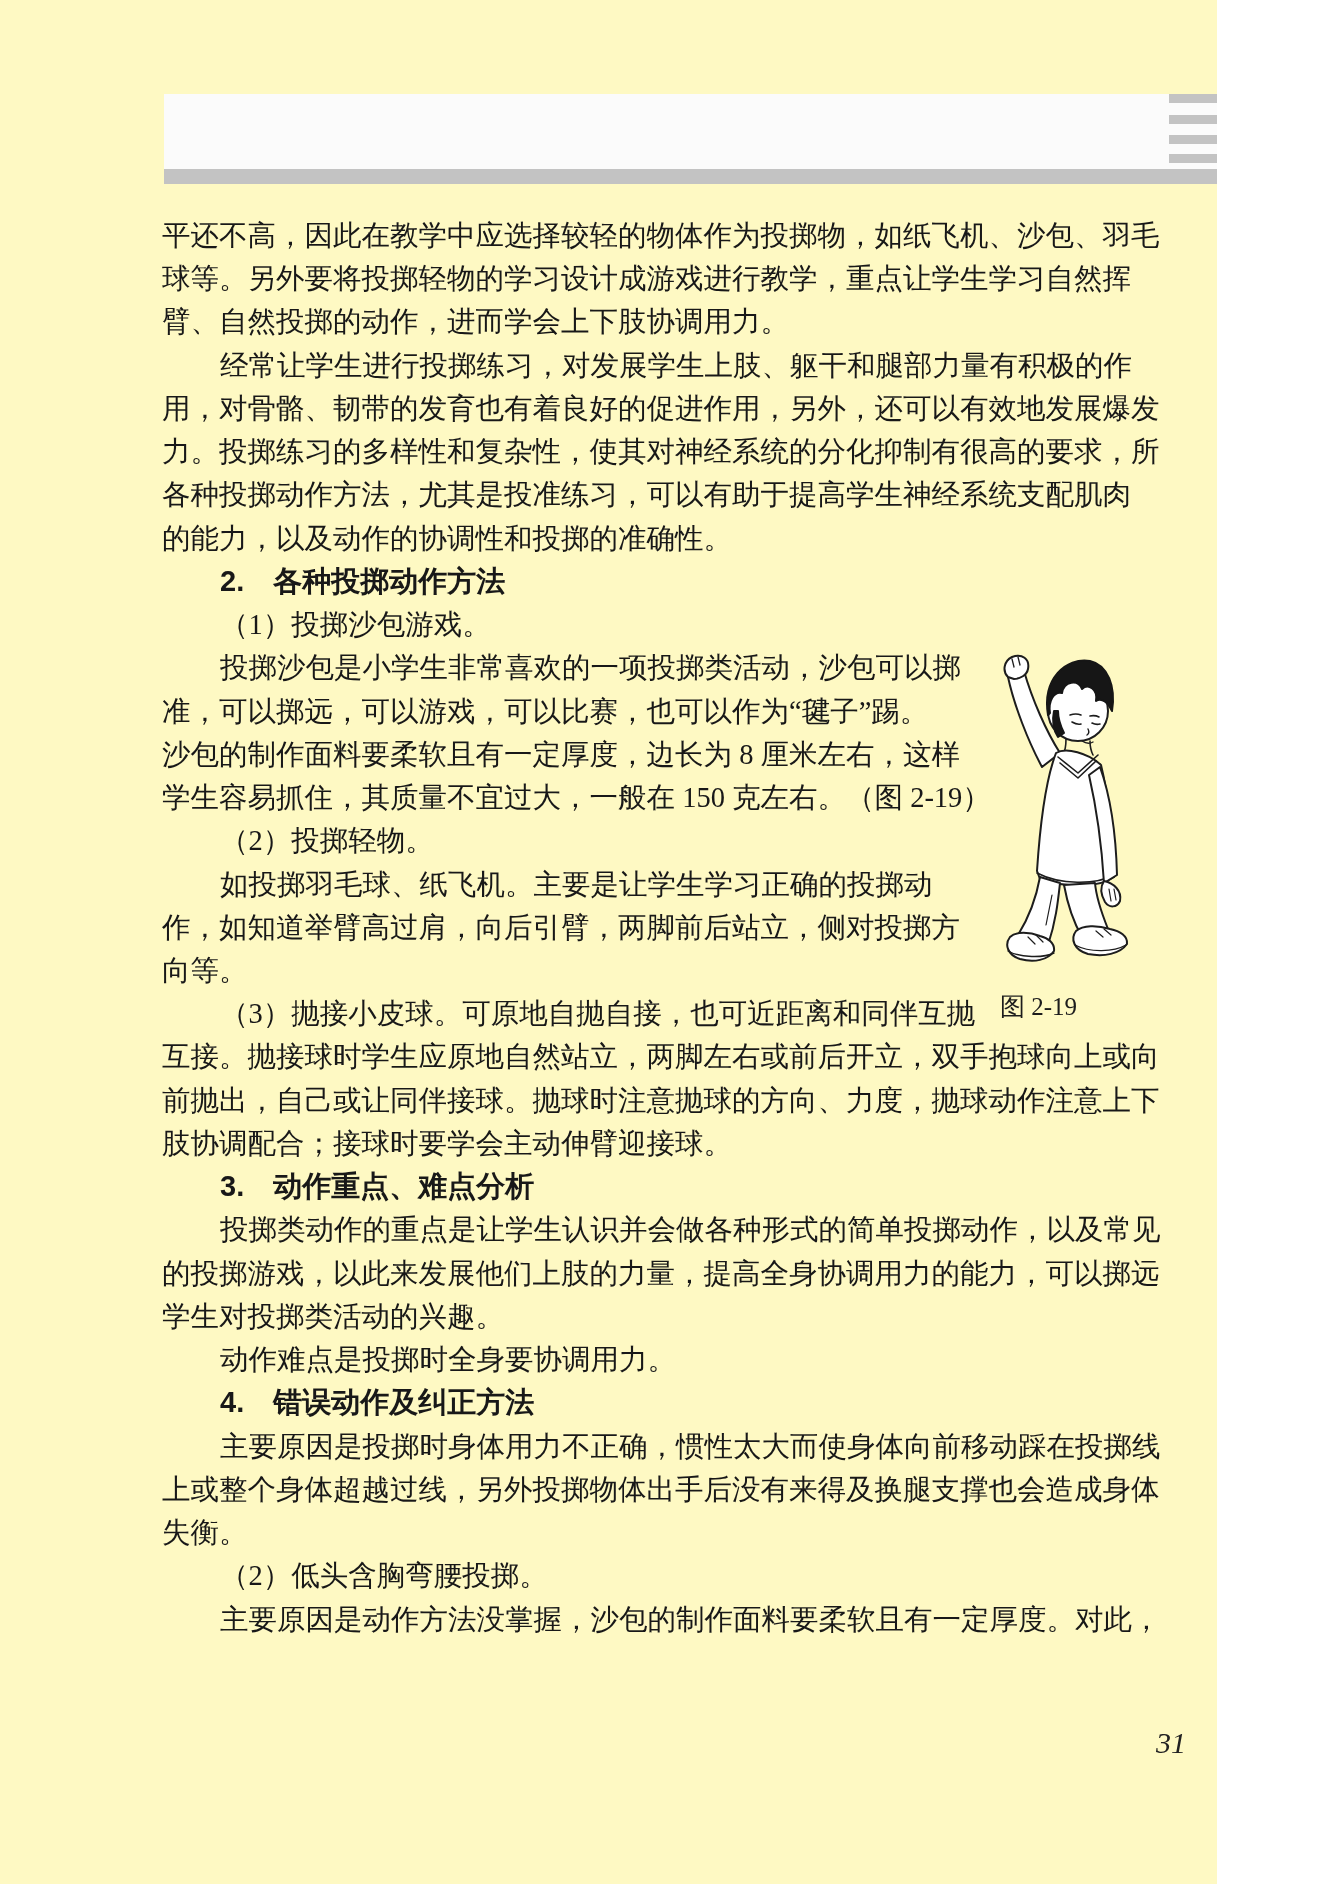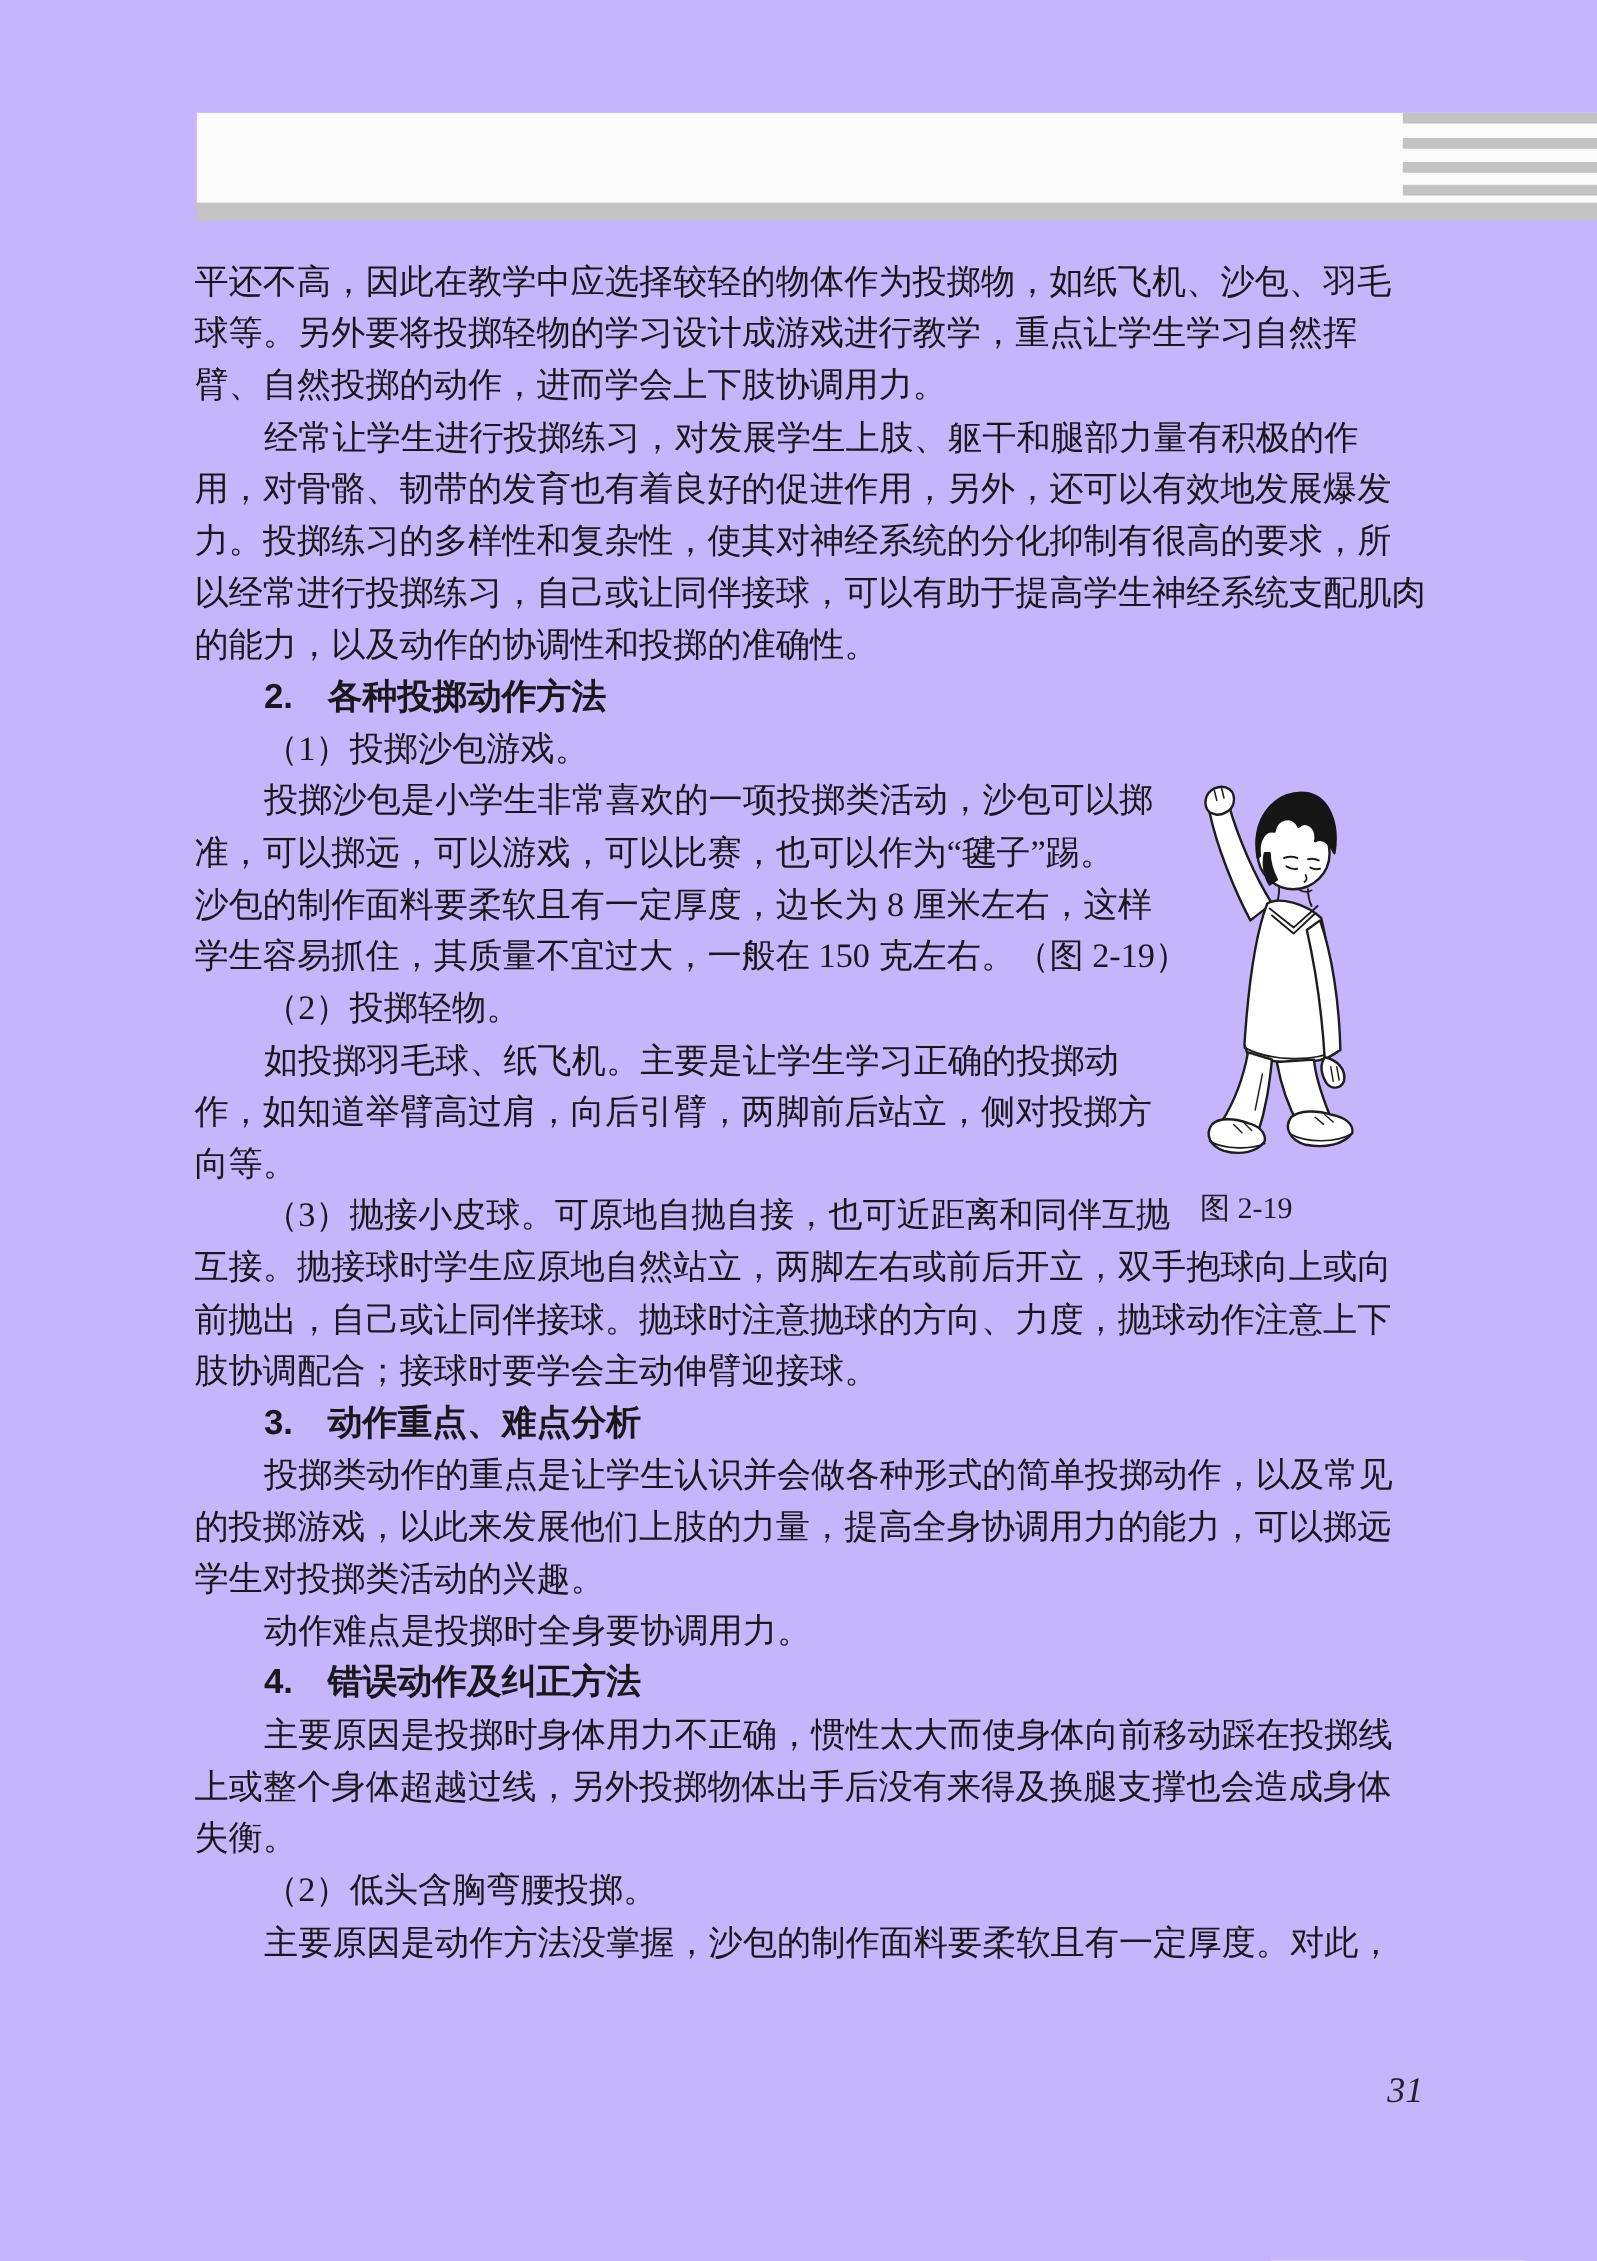--- a/index.html
+++ b/index.html
@@ -1,19 +1,19 @@
 <!DOCTYPE html>
 <html><head>
 <meta charset="utf-8">
 <style>
   html,body{margin:0;padding:0;background:#ffffff;}
   .page{
     position:relative;
-    width:1331px;height:1884px;
-    background:#c4b5fd;
+    width:1217px;height:1884px;
+    background:#fef9c3;
     overflow:hidden;
     font-family:"Liberation Serif","DejaVu Serif",serif;
     color:#181818;
   }
   
   .header-band{
     position:absolute;left:164px;top:94px;width:1167px;height:75px;
     background:#fbfbfb;
   }
   .header-stripe{
@@ -72,21 +72,21 @@
   <div class="header-stripe stripe-4"></div>
   <div class="header-rule"></div>
 
   <div class="text-col" id="text-col">
       <div class="line">平还不高，因此在教学中应选择较轻的物体作为投掷物，如纸飞机、沙包、羽毛</div>
       <div class="line">球等。另外要将投掷轻物的学习设计成游戏进行教学，重点让学生学习自然挥</div>
       <div class="line">臂、自然投掷的动作，进而学会上下肢协调用力。</div>
       <div class="line indent">经常让学生进行投掷练习，对发展学生上肢、躯干和腿部力量有积极的作</div>
       <div class="line">用，对骨骼、韧带的发育也有着良好的促进作用，另外，还可以有效地发展爆发</div>
       <div class="line">力。投掷练习的多样性和复杂性，使其对神经系统的分化抑制有很高的要求，所</div>
-      <div class="line">以经常进行投掷练习，自己或让同伴接球，可以有助于提高学生神经系统支配肌肉</div>
+      <div class="line">各种投掷动作方法，尤其是投准练习，可以有助于提高学生神经系统支配肌肉</div>
       <div class="line">的能力，以及动作的协调性和投掷的准确性。</div>
       <div class="line indent heading">2.　各种投掷动作方法</div>
       <div class="line indent">（1）投掷沙包游戏。</div>
       <div class="line indent">投掷沙包是小学生非常喜欢的一项投掷类活动，沙包可以掷</div>
       <div class="line">准，可以掷远，可以游戏，可以比赛，也可以作为“毽子”踢。</div>
       <div class="line">沙包的制作面料要柔软且有一定厚度，边长为 8 厘米左右，这样</div>
       <div class="line">学生容易抓住，其质量不宜过大，一般在 150 克左右。（图 2-19）</div>
       <div class="line indent">（2）投掷轻物。</div>
       <div class="line indent">如投掷羽毛球、纸飞机。主要是让学生学习正确的投掷动</div>
       <div class="line">作，如知道举臂高过肩，向后引臂，两脚前后站立，侧对投掷方</div>

